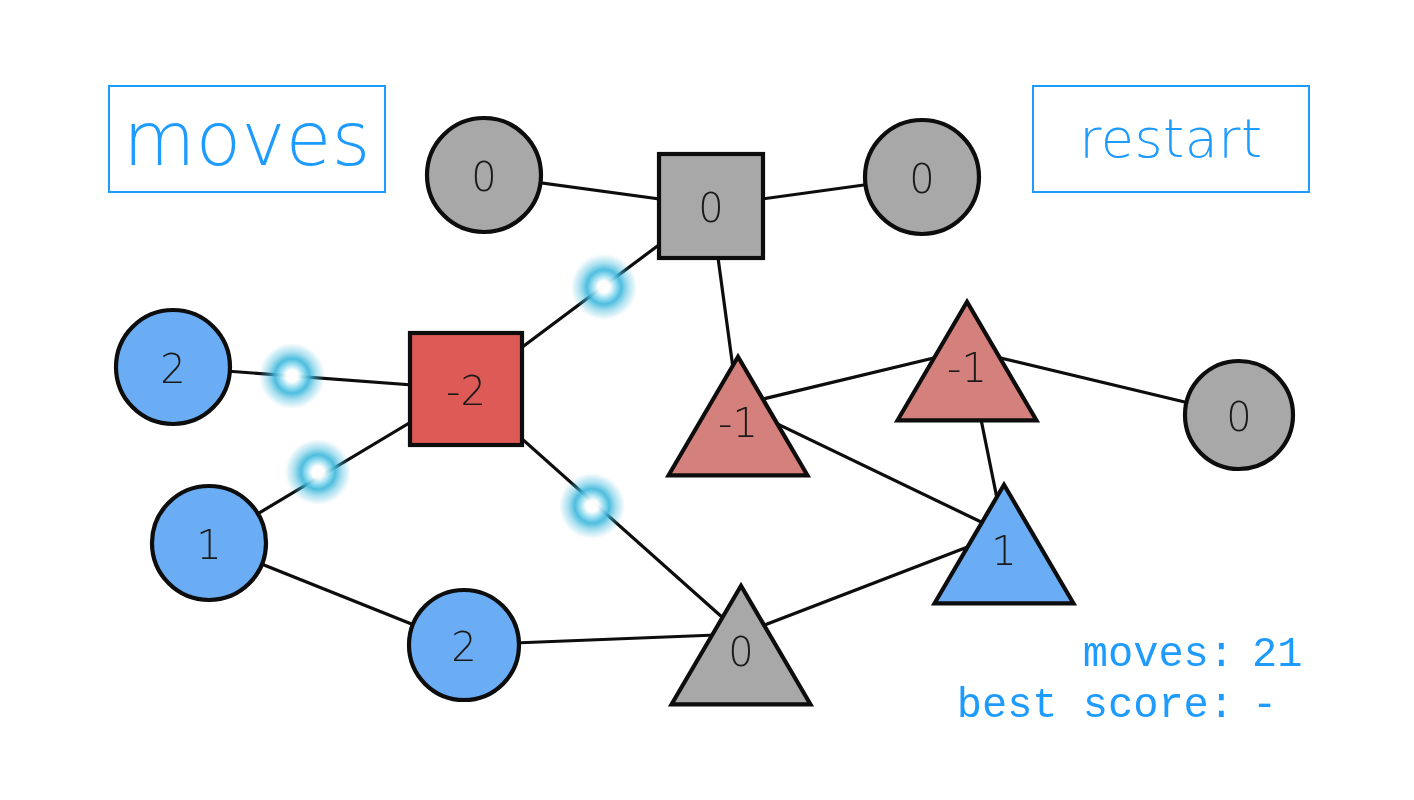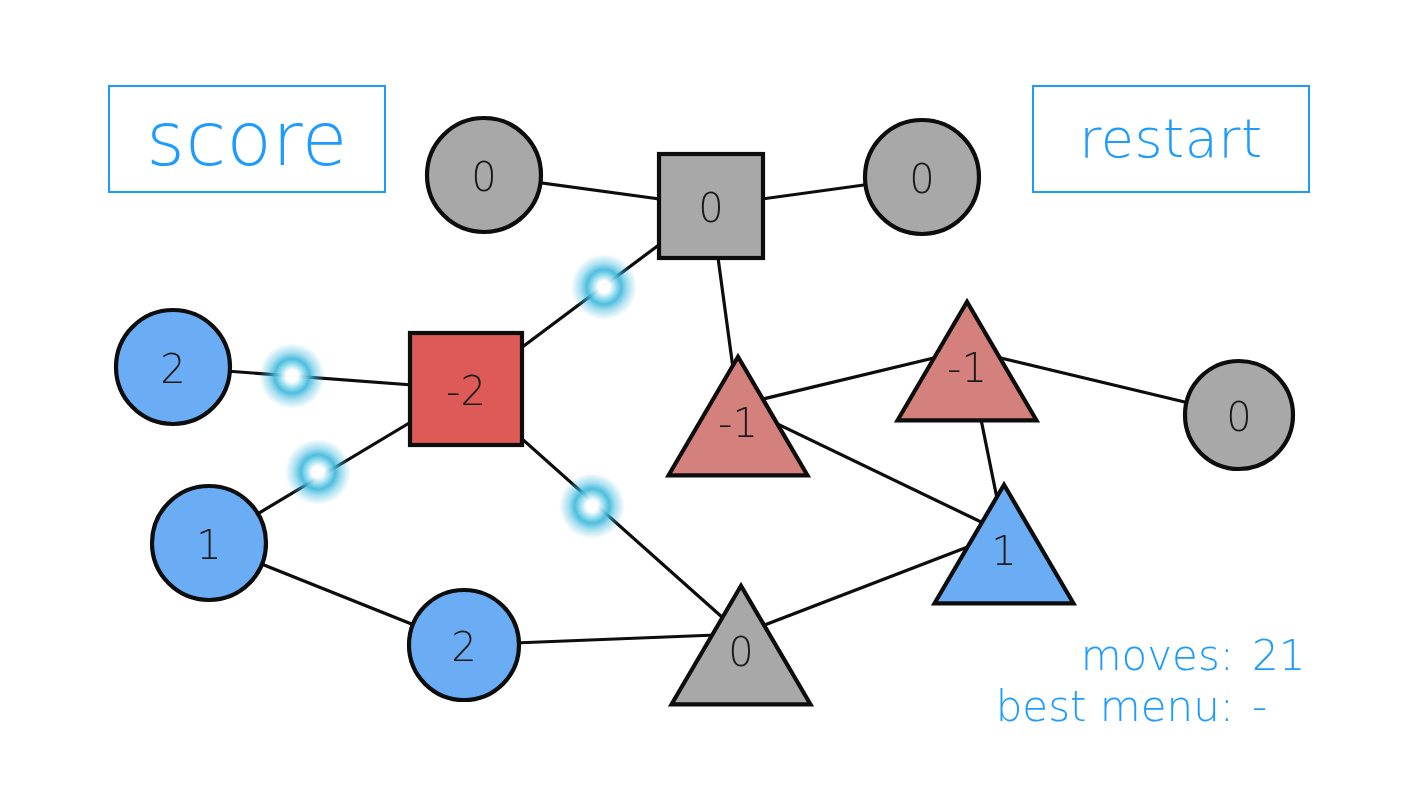--- a/index.html
+++ b/index.html
@@ -62,20 +62,21 @@
     font-size: 42px;
     line-height: 1.22;
     text-align: right;
     user-select: none;
   }
   .score-row {
     display: flex;
     justify-content: flex-end;
     align-items: flex-end;
     white-space: pre;
+    font-family: Liberation Mono, monospace;
   }
   .score-label { }
   .score-value {
     display: inline-block;
     min-width: 84px;
     text-align: left;
     padding-left: 18px;
   }
 
   
@@ -191,28 +192,28 @@
         </g>
       </g>
     <g id="markers-layer">
         <circle cx="292" cy="376" r="33" fill="url(#glowGrad)"></circle>
         <circle cx="318" cy="472" r="33" fill="url(#glowGrad)"></circle>
         <circle cx="604" cy="287" r="33" fill="url(#glowGrad)"></circle>
         <circle cx="592" cy="506" r="33" fill="url(#glowGrad)"></circle>
       </g>
   </svg>
 
-  <div class="ui-button" id="menu-button">score</div>
+  <div class="ui-button" id="menu-button">moves</div>
 
   <div class="ui-button" id="restart-button">restart</div>
 
   <div id="score-panel">
     <div class="score-row">
       <span class="score-label">moves:</span>
       <span class="score-value">21</span>
     </div>
     <div class="score-row">
-      <span class="score-label">best menu:</span>
+      <span class="score-label">best score:</span>
       <span class="score-value">-</span>
     </div>
   </div>
 
 </div>
 
 </body></html>

